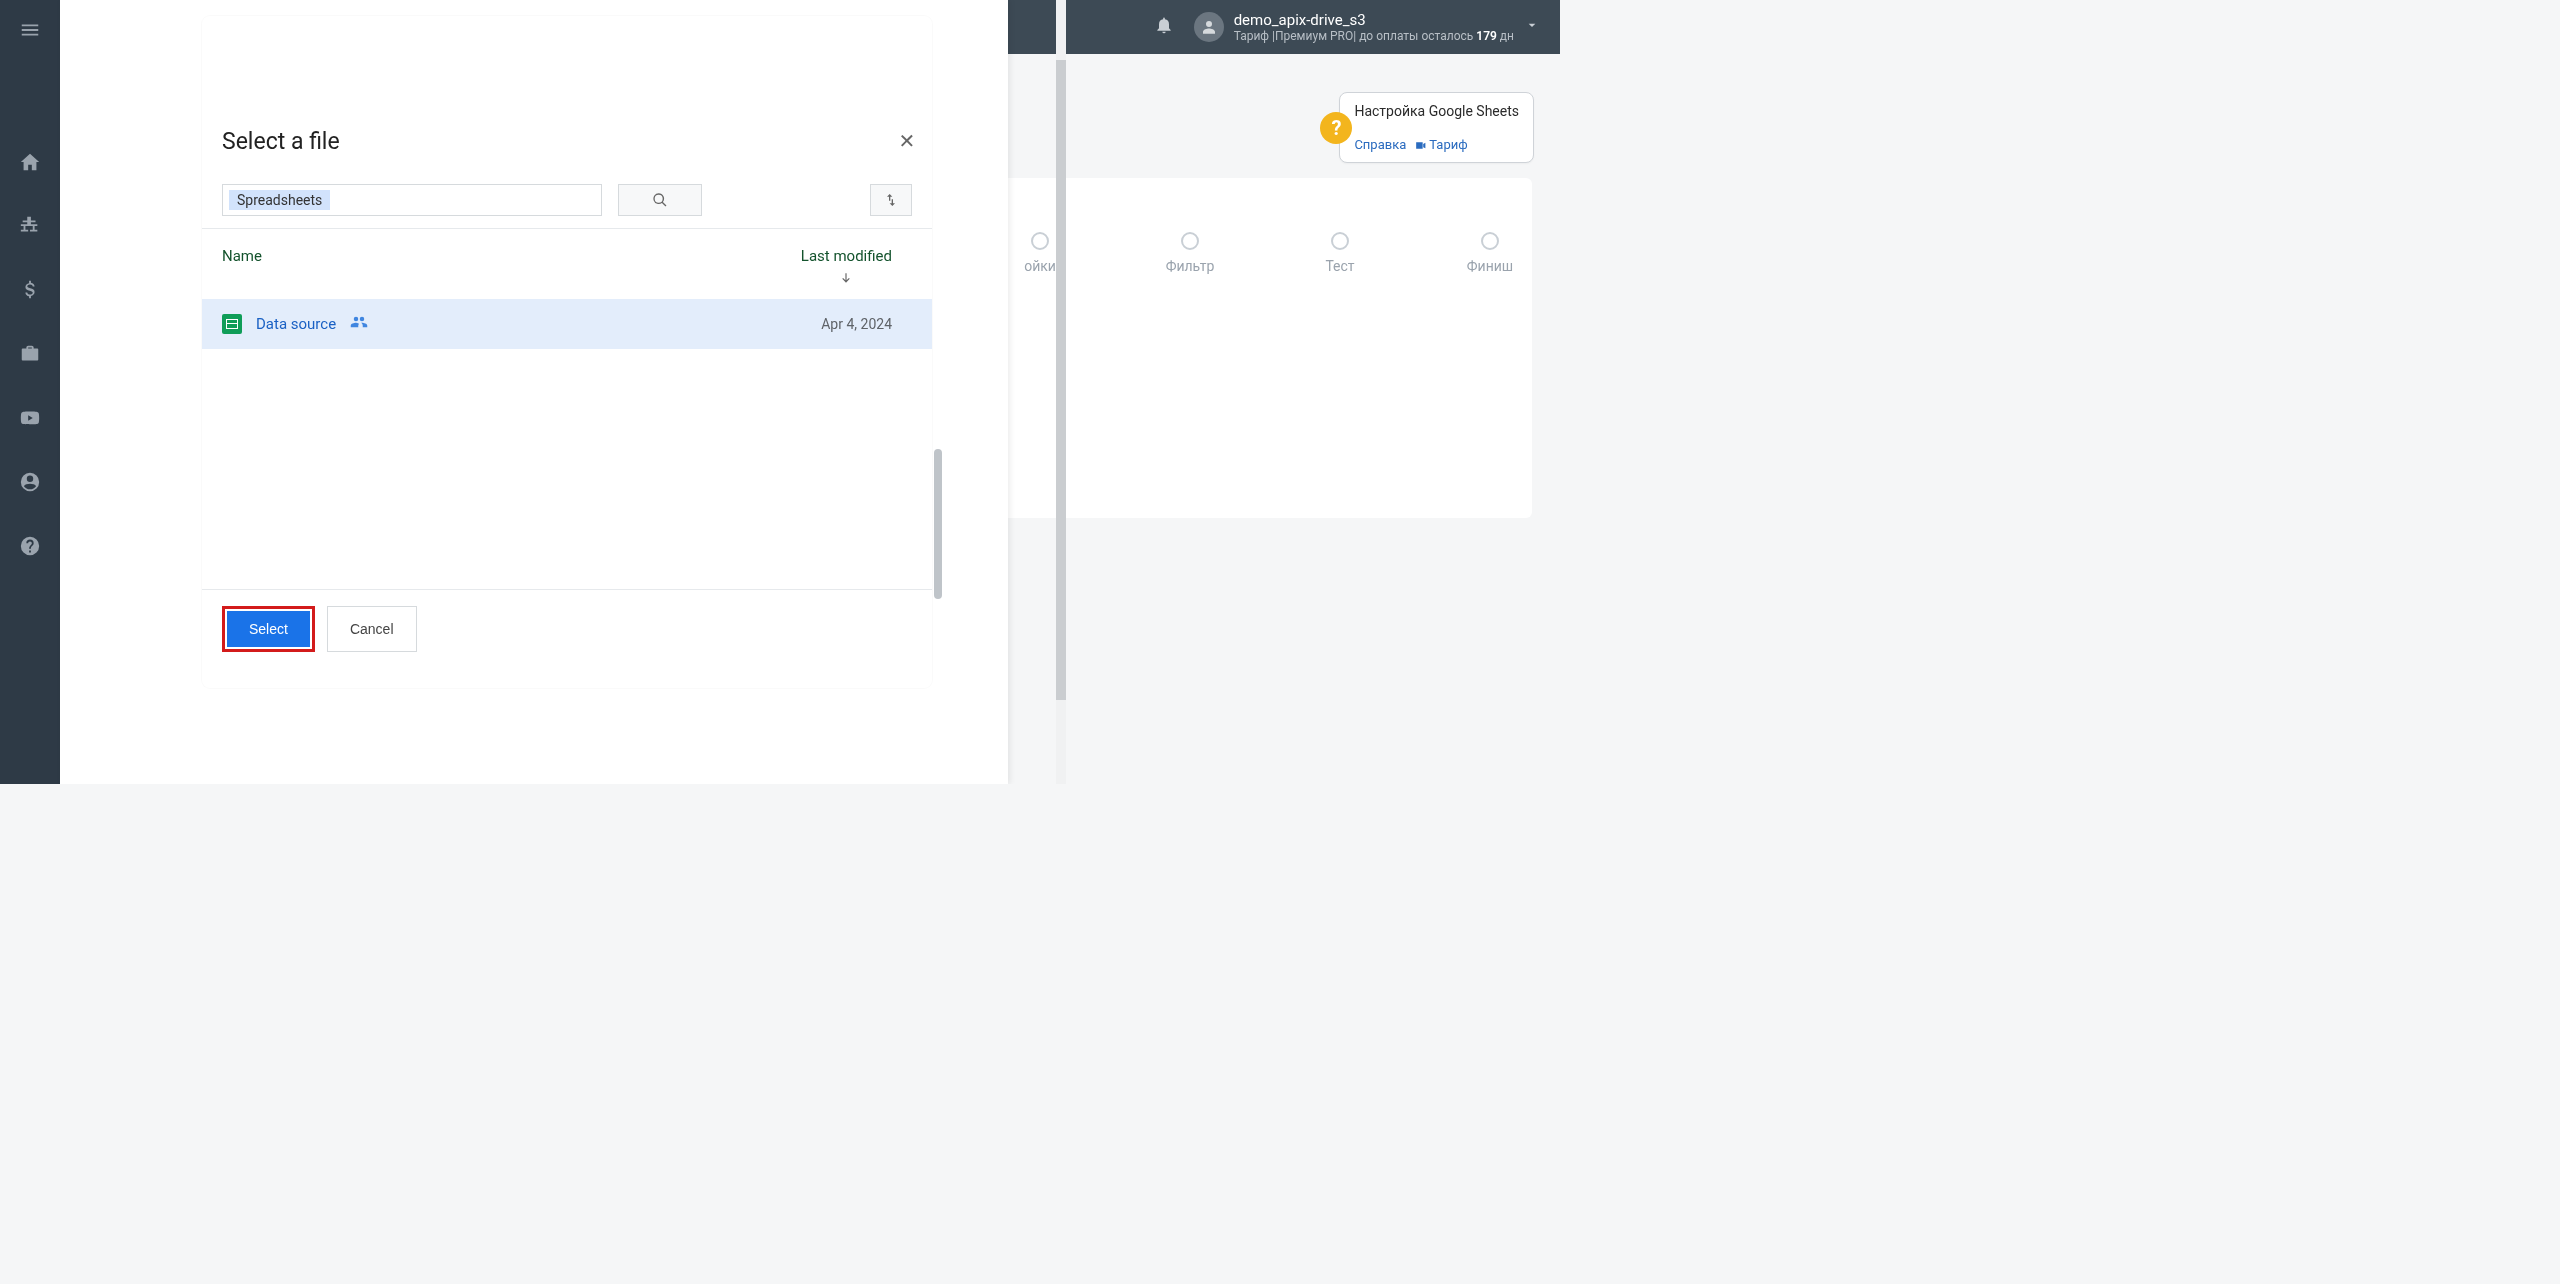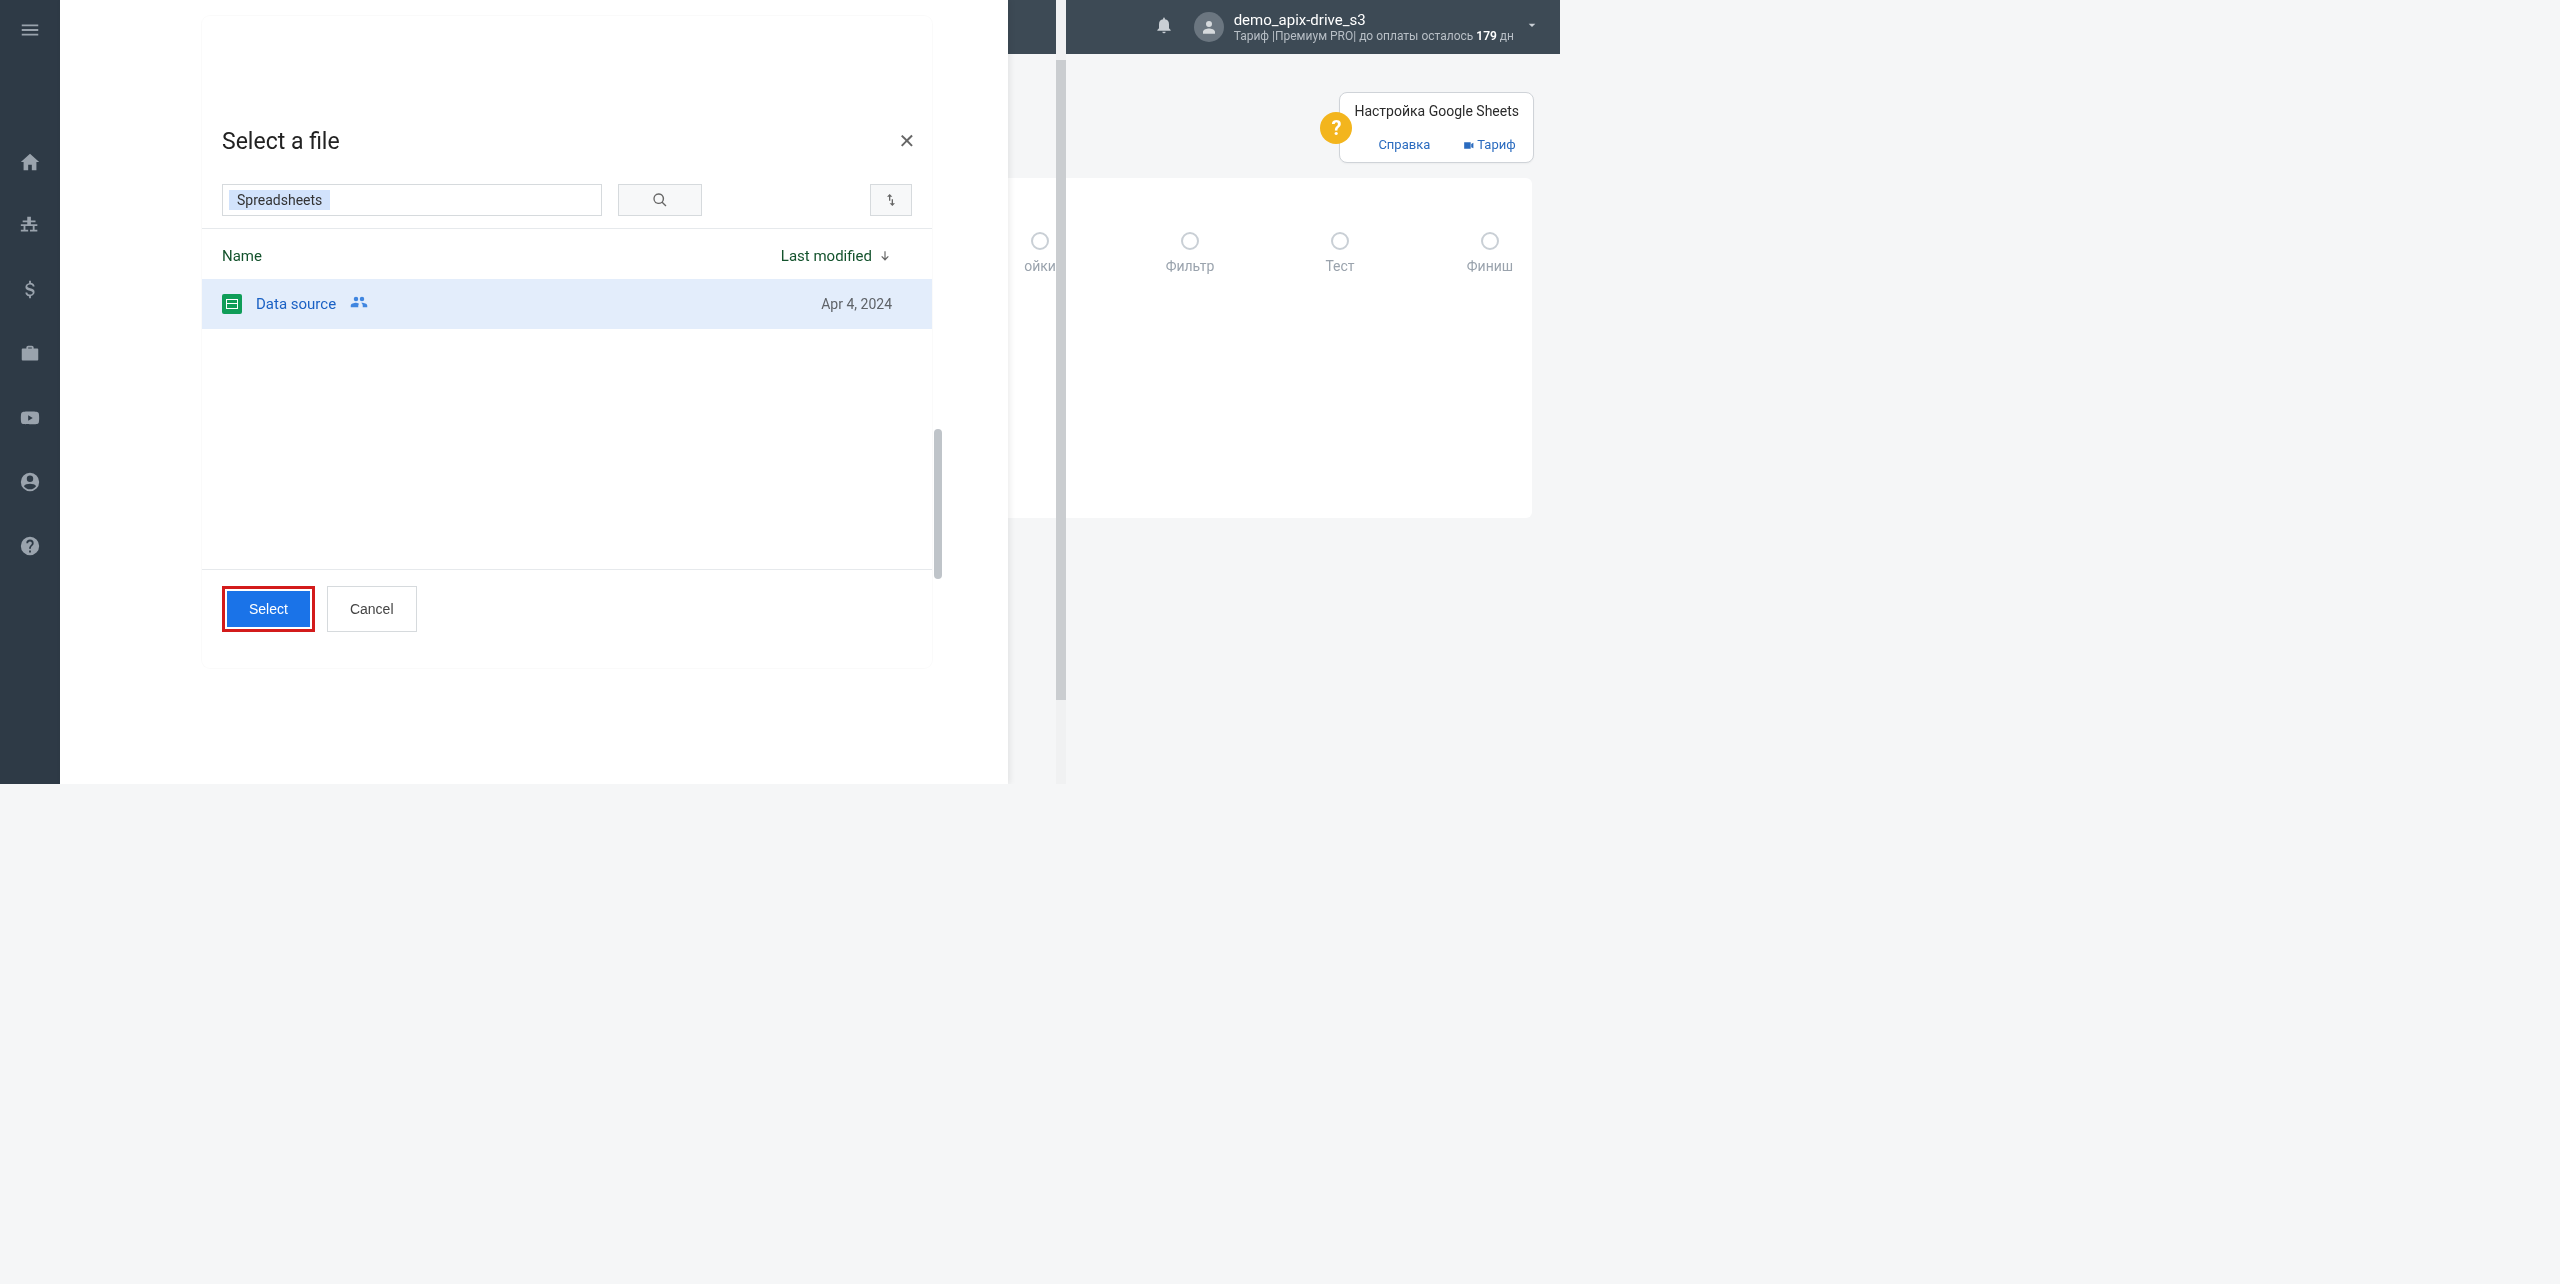--- a/index.html
+++ b/index.html
@@ -97,21 +97,21 @@
       color: #fff;
       display: flex;
       align-items: center;
       justify-content: center;
       font-size: 20px;
       font-weight: bold;
     }
     .helpbox-content { display: flex; flex-direction: column; gap: 18px; }
     .helpbox-title { font-size: 14px; color: #2b2b2b; }
     .helpbox-links { font-size: 13px; color: #2a6bbf; display: flex; gap: 8px; align-items: center;}
-    .helpbox-links a { color: #2a6bbf; text-decoration: none; cursor: pointer; margin-left: 24px; }
+    .helpbox-links a { color: #2a6bbf; text-decoration: none; cursor: pointer; }
     .helpbox-video-icon svg { width: 13px; height: 13px; fill: #2a6bbf; vertical-align: middle; margin-right: 2px;}
     
     
     .stepper {
       position: absolute;
       top: 232px;
       left: 1000px;
       right: 30px;
       display: flex;
       justify-content: space-between;
@@ -232,21 +232,21 @@
     .view-toggle svg { width: 16px; height: 16px; fill: #666; }
     
     .table-header {
       display: flex;
       justify-content: space-between;
       padding: 18px 40px 14px 20px;
       border-top: 1px solid #e6e9ec;
       font-size: 15px;
       color: #14532d;
     }
-    .col-modified { display: flex; align-items: center; gap: 6px; cursor: pointer; }
+    .col-modified { display: flex; align-items: center; gap: 6px; cursor: pointer; flex-direction: column; }
     .col-modified svg { width: 14px; height: 14px; fill: #666; }
     
     .file-row {
       display: flex;
       justify-content: space-between;
       align-items: center;
       padding: 14px 40px 14px 20px;
       background: #e3edfb;
       cursor: pointer;
     }

